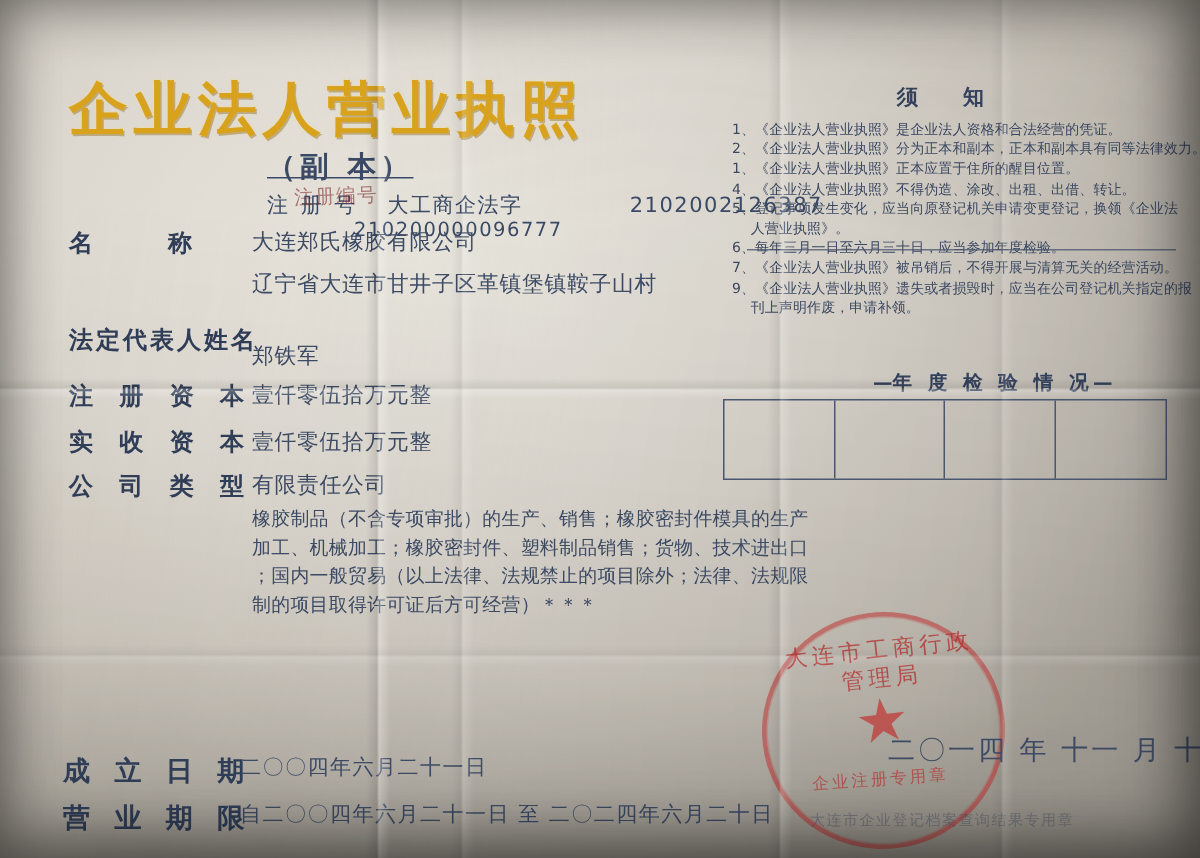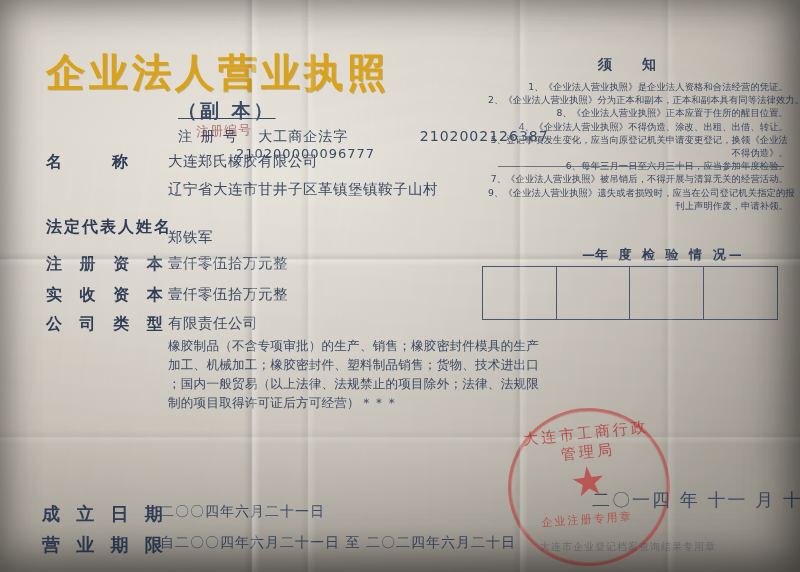--- a/index.html
+++ b/index.html
@@ -185,21 +185,21 @@
   .notice-list {
     position: absolute;
     left: 488px;
     top: 80px;
     width: 300px;
     font-size: 9.3px;
     line-height: 13.2px;
     color: #3b4862;
     letter-spacing: 0.1px;
   }
-  .notice-list div { white-space: nowrap; text-align: right; }
+  .notice-list div { white-space: nowrap; }
   .notice-strike { position: relative; }
   .notice-strike::after {
     content: "";
     position: absolute;
     left: 10px; right: 4px;
     top: 52%;
     height: 1px;
     background: #46536c;
     opacity: .75;
   }
@@ -339,24 +339,24 @@
       <div>橡胶制品（不含专项审批）的生产、销售；橡胶密封件模具的生产</div>
       <div>加工、机械加工；橡胶密封件、塑料制品销售；货物、技术进出口</div>
       <div>；国内一般贸易（以上法律、法规禁止的项目除外；法律、法规限</div>
       <div>制的项目取得许可证后方可经营）＊＊＊</div>
     </div>
 
     <div class="notice-title cn">须　知</div>
     <div class="notice-list cn">
       <div>1、《企业法人营业执照》是企业法人资格和合法经营的凭证。</div>
       <div>2、《企业法人营业执照》分为正本和副本，正本和副本具有同等法律效力。</div>
-      <div>8、《企业法人营业执照》正本应置于住所的醒目位置。</div>
+      <div>1、《企业法人营业执照》正本应置于住所的醒目位置。</div>
       <div>4、《企业法人营业执照》不得伪造、涂改、出租、出借、转让。</div>
       <div>5、登记事项发生变化，应当向原登记机关申请变更登记，换领《企业法</div>
-      <div>　 不得伪造》。</div>
+      <div>　 人营业执照》。</div>
       <div class="notice-strike">6、每年三月一日至六月三十日，应当参加年度检验。</div>
       <div>7、《企业法人营业执照》被吊销后，不得开展与清算无关的经营活动。</div>
       <div>9、《企业法人营业执照》遗失或者损毁时，应当在公司登记机关指定的报</div>
       <div>　 刊上声明作废，申请补领。</div>
     </div>
 
     <div class="annual-title cn">
       <span class="dash">—</span><span>年 度 检 验 情 况</span><span class="dash">—</span>
     </div>
     <div class="annual-table">

